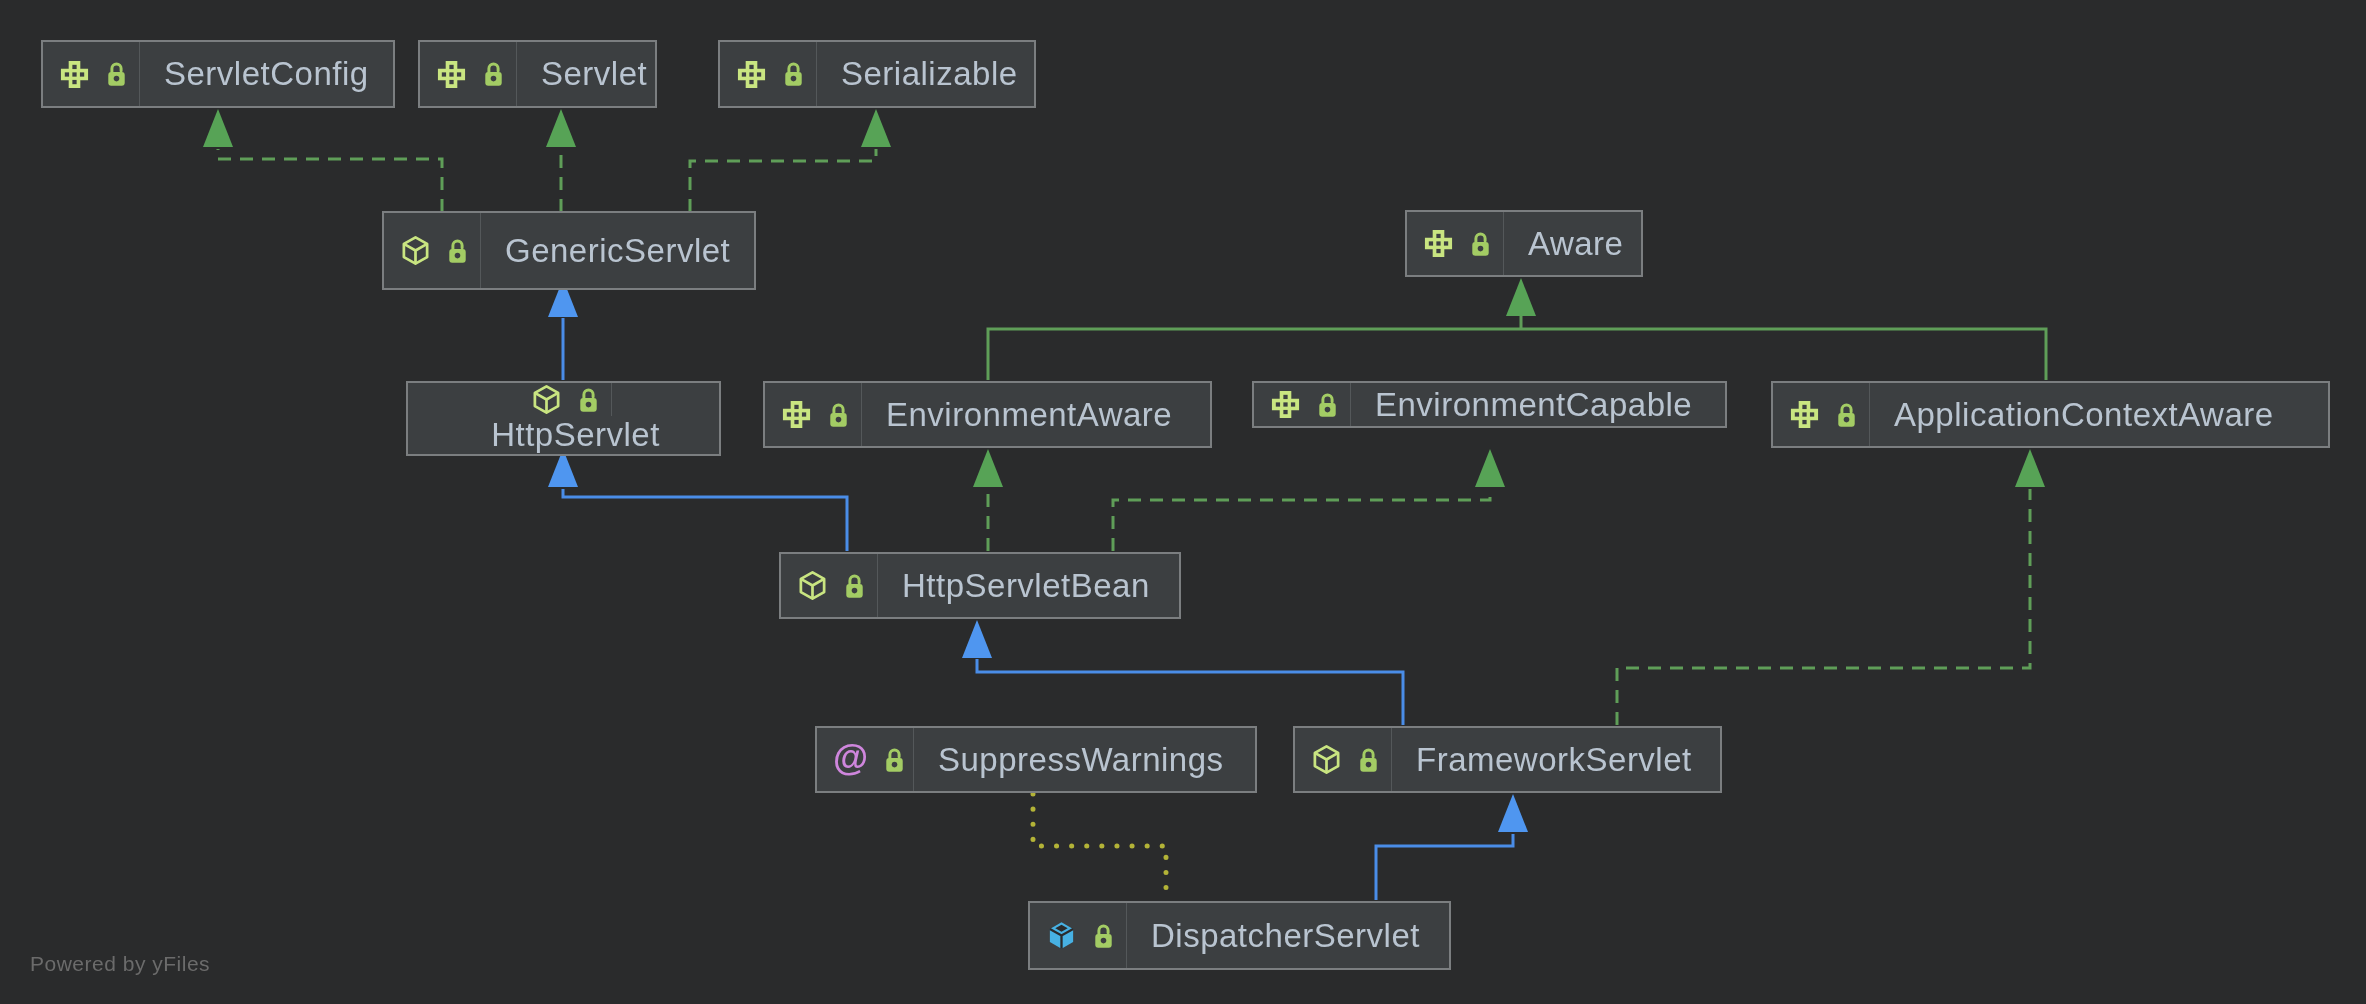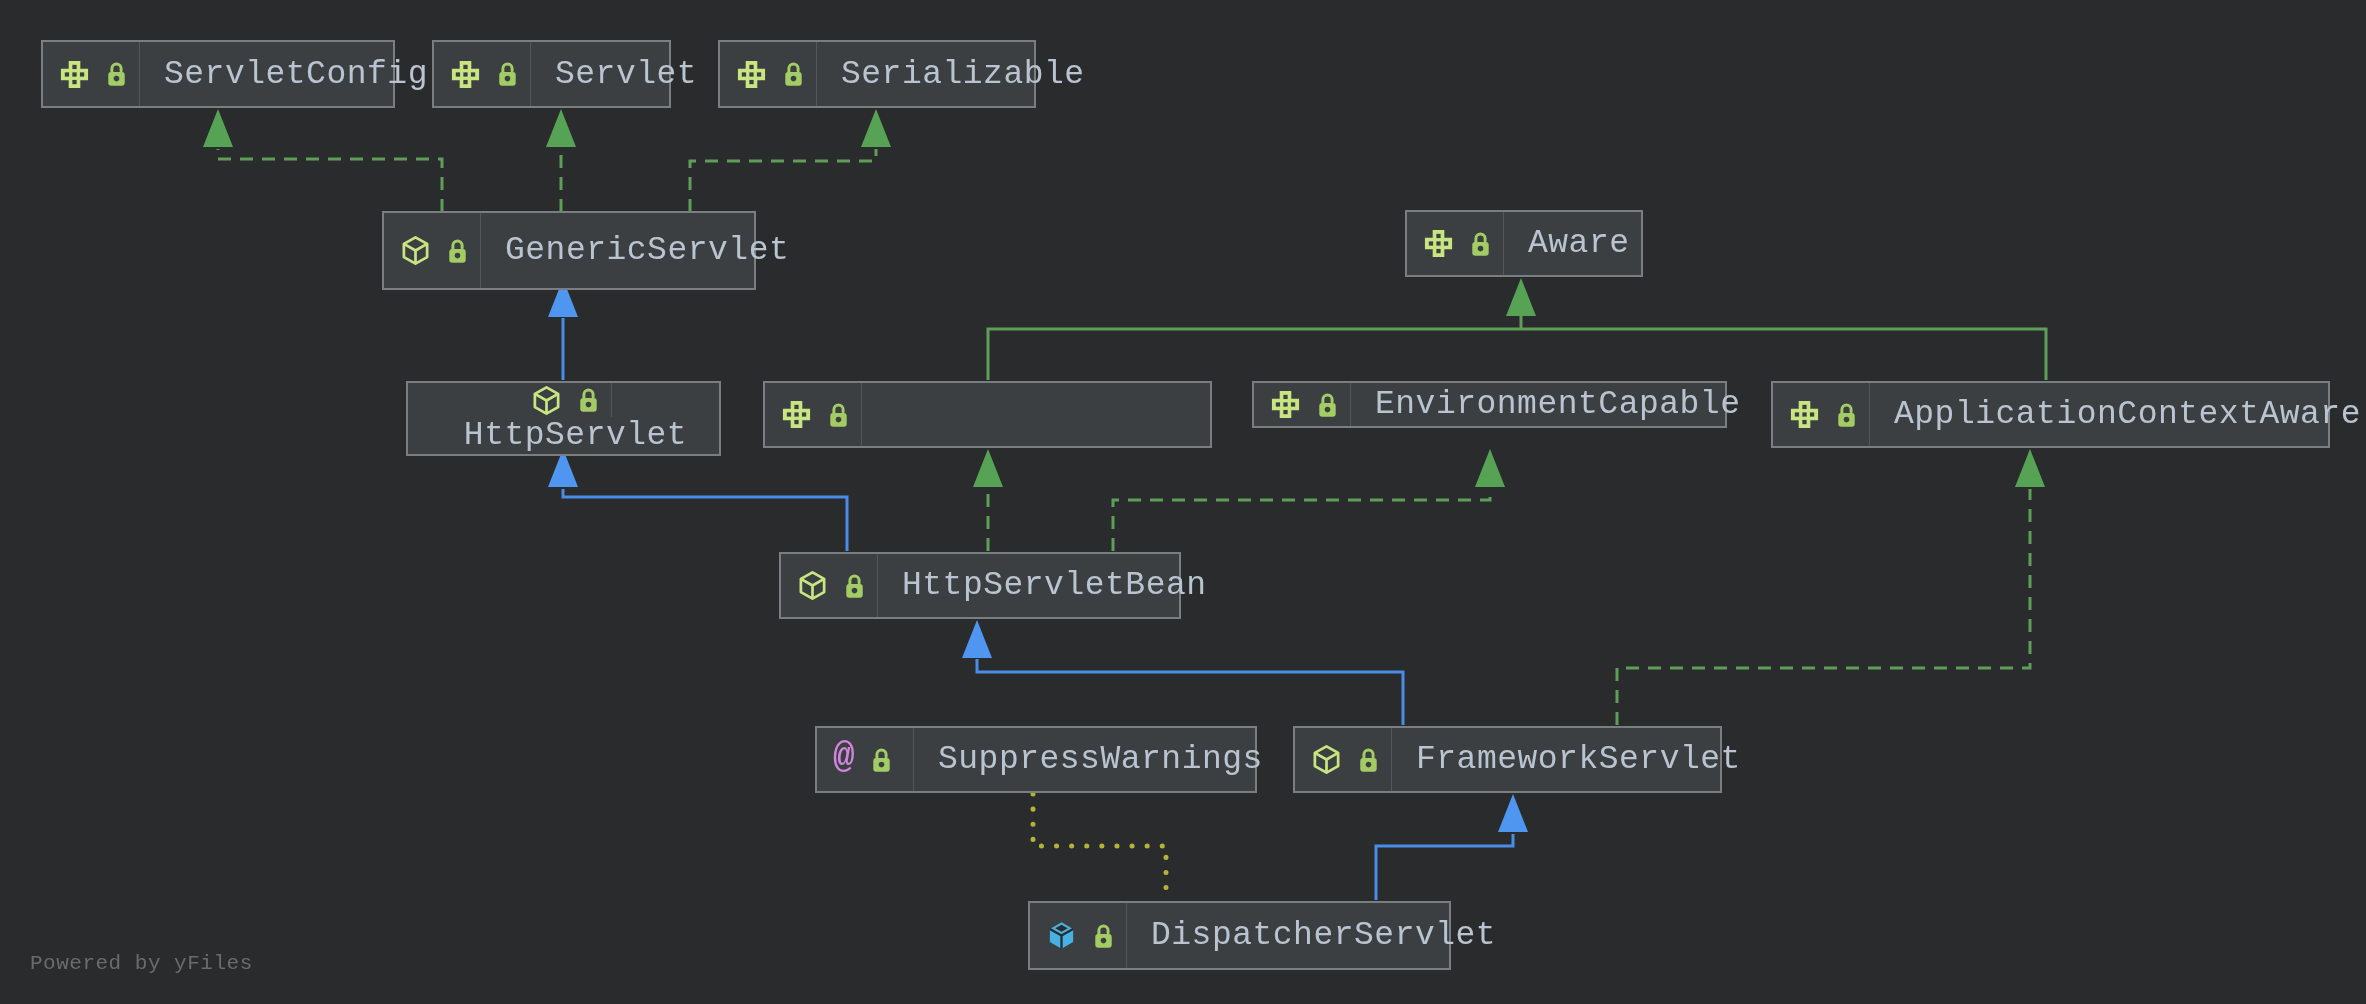--- a/index.html
+++ b/index.html
@@ -1,20 +1,20 @@
 <!DOCTYPE html>
 <html><head>
 <meta charset="utf-8">
 <style>
   html,body{margin:0;padding:0;background:#232425;}
   #canvas{
     position:relative;
     width:2366px;height:1004px;
     background:#2a2b2c;
-    font-family:Liberation Mono, monospace;
+    font-family:Liberation Sans, sans-serif;
     overflow:hidden;
   }
   #edge-layer{position:absolute;left:0;top:0;width:2366px;height:1004px;}
   .node{
     position:absolute;
     display:flex;align-items:center;
     background:#3c3f41;
     border:2px solid #7b7e80;
     box-sizing:border-box;
     cursor:default;
@@ -117,21 +117,21 @@
     </g>
   </svg>
           <svg viewBox="0 0 14 17" width="23" height="28">
     <path d="M4.2 7.5 V5.2 a2.8 2.8 0 0 1 5.6 0 V6.6" fill="none" stroke="#a3cc64" stroke-width="1.8" stroke-linecap="round"></path>
     <rect x="2" y="7.3" width="10" height="8.4" rx="1.8" fill="#a3cc64"></rect>
     <circle cx="7" cy="11.3" r="1.7" fill="#3c3f41"></circle>
   </svg>
         </span>
         <span class="label">ServletConfig</span>
       </div>
-      <div class="node" style="left: 432px; top: 40px; width: 239px; height: 68px;">
+      <div class="node" style="left: 418px; top: 40px; width: 239px; height: 68px;">
         <span class="icons">
           <svg viewBox="0 0 16 16" width="31" height="31">
     <path d="M5 1 h6 v4 h4 v6 h-4 v4 h-6 v-4 h-4 v-6 h4 z" fill="#c9e581"></path>
     <g fill="#3c3f41">
       <rect x="6.9" y="3" width="2.2" height="2.2"></rect>
       <rect x="3" y="6.9" width="2.2" height="2.2"></rect>
       <rect x="6.9" y="6.9" width="2.2" height="2.2"></rect>
       <rect x="10.8" y="6.9" width="2.2" height="2.2"></rect>
       <rect x="6.9" y="10.8" width="2.2" height="2.2"></rect>
     </g>
@@ -223,20 +223,21 @@
       <rect x="10.8" y="6.9" width="2.2" height="2.2"></rect>
       <rect x="6.9" y="10.8" width="2.2" height="2.2"></rect>
     </g>
   </svg>
           <svg viewBox="0 0 14 17" width="23" height="28">
     <path d="M4.2 7.5 V5.2 a2.8 2.8 0 0 1 5.6 0 V6.6" fill="none" stroke="#a3cc64" stroke-width="1.8" stroke-linecap="round"></path>
     <rect x="2" y="7.3" width="10" height="8.4" rx="1.8" fill="#a3cc64"></rect>
     <circle cx="7" cy="11.3" r="1.7" fill="#3c3f41"></circle>
   </svg>
         </span>
+        <span class="label">EnvironmentAware</span>
       </div>
       <div class="node" style="left: 1252px; top: 381px; width: 475px; height: 47px;">
         <span class="icons">
           <svg viewBox="0 0 16 16" width="31" height="31">
     <path d="M5 1 h6 v4 h4 v6 h-4 v4 h-6 v-4 h-4 v-6 h4 z" fill="#c9e581"></path>
     <g fill="#3c3f41">
       <rect x="6.9" y="3" width="2.2" height="2.2"></rect>
       <rect x="3" y="6.9" width="2.2" height="2.2"></rect>
       <rect x="6.9" y="6.9" width="2.2" height="2.2"></rect>
       <rect x="10.8" y="6.9" width="2.2" height="2.2"></rect>

